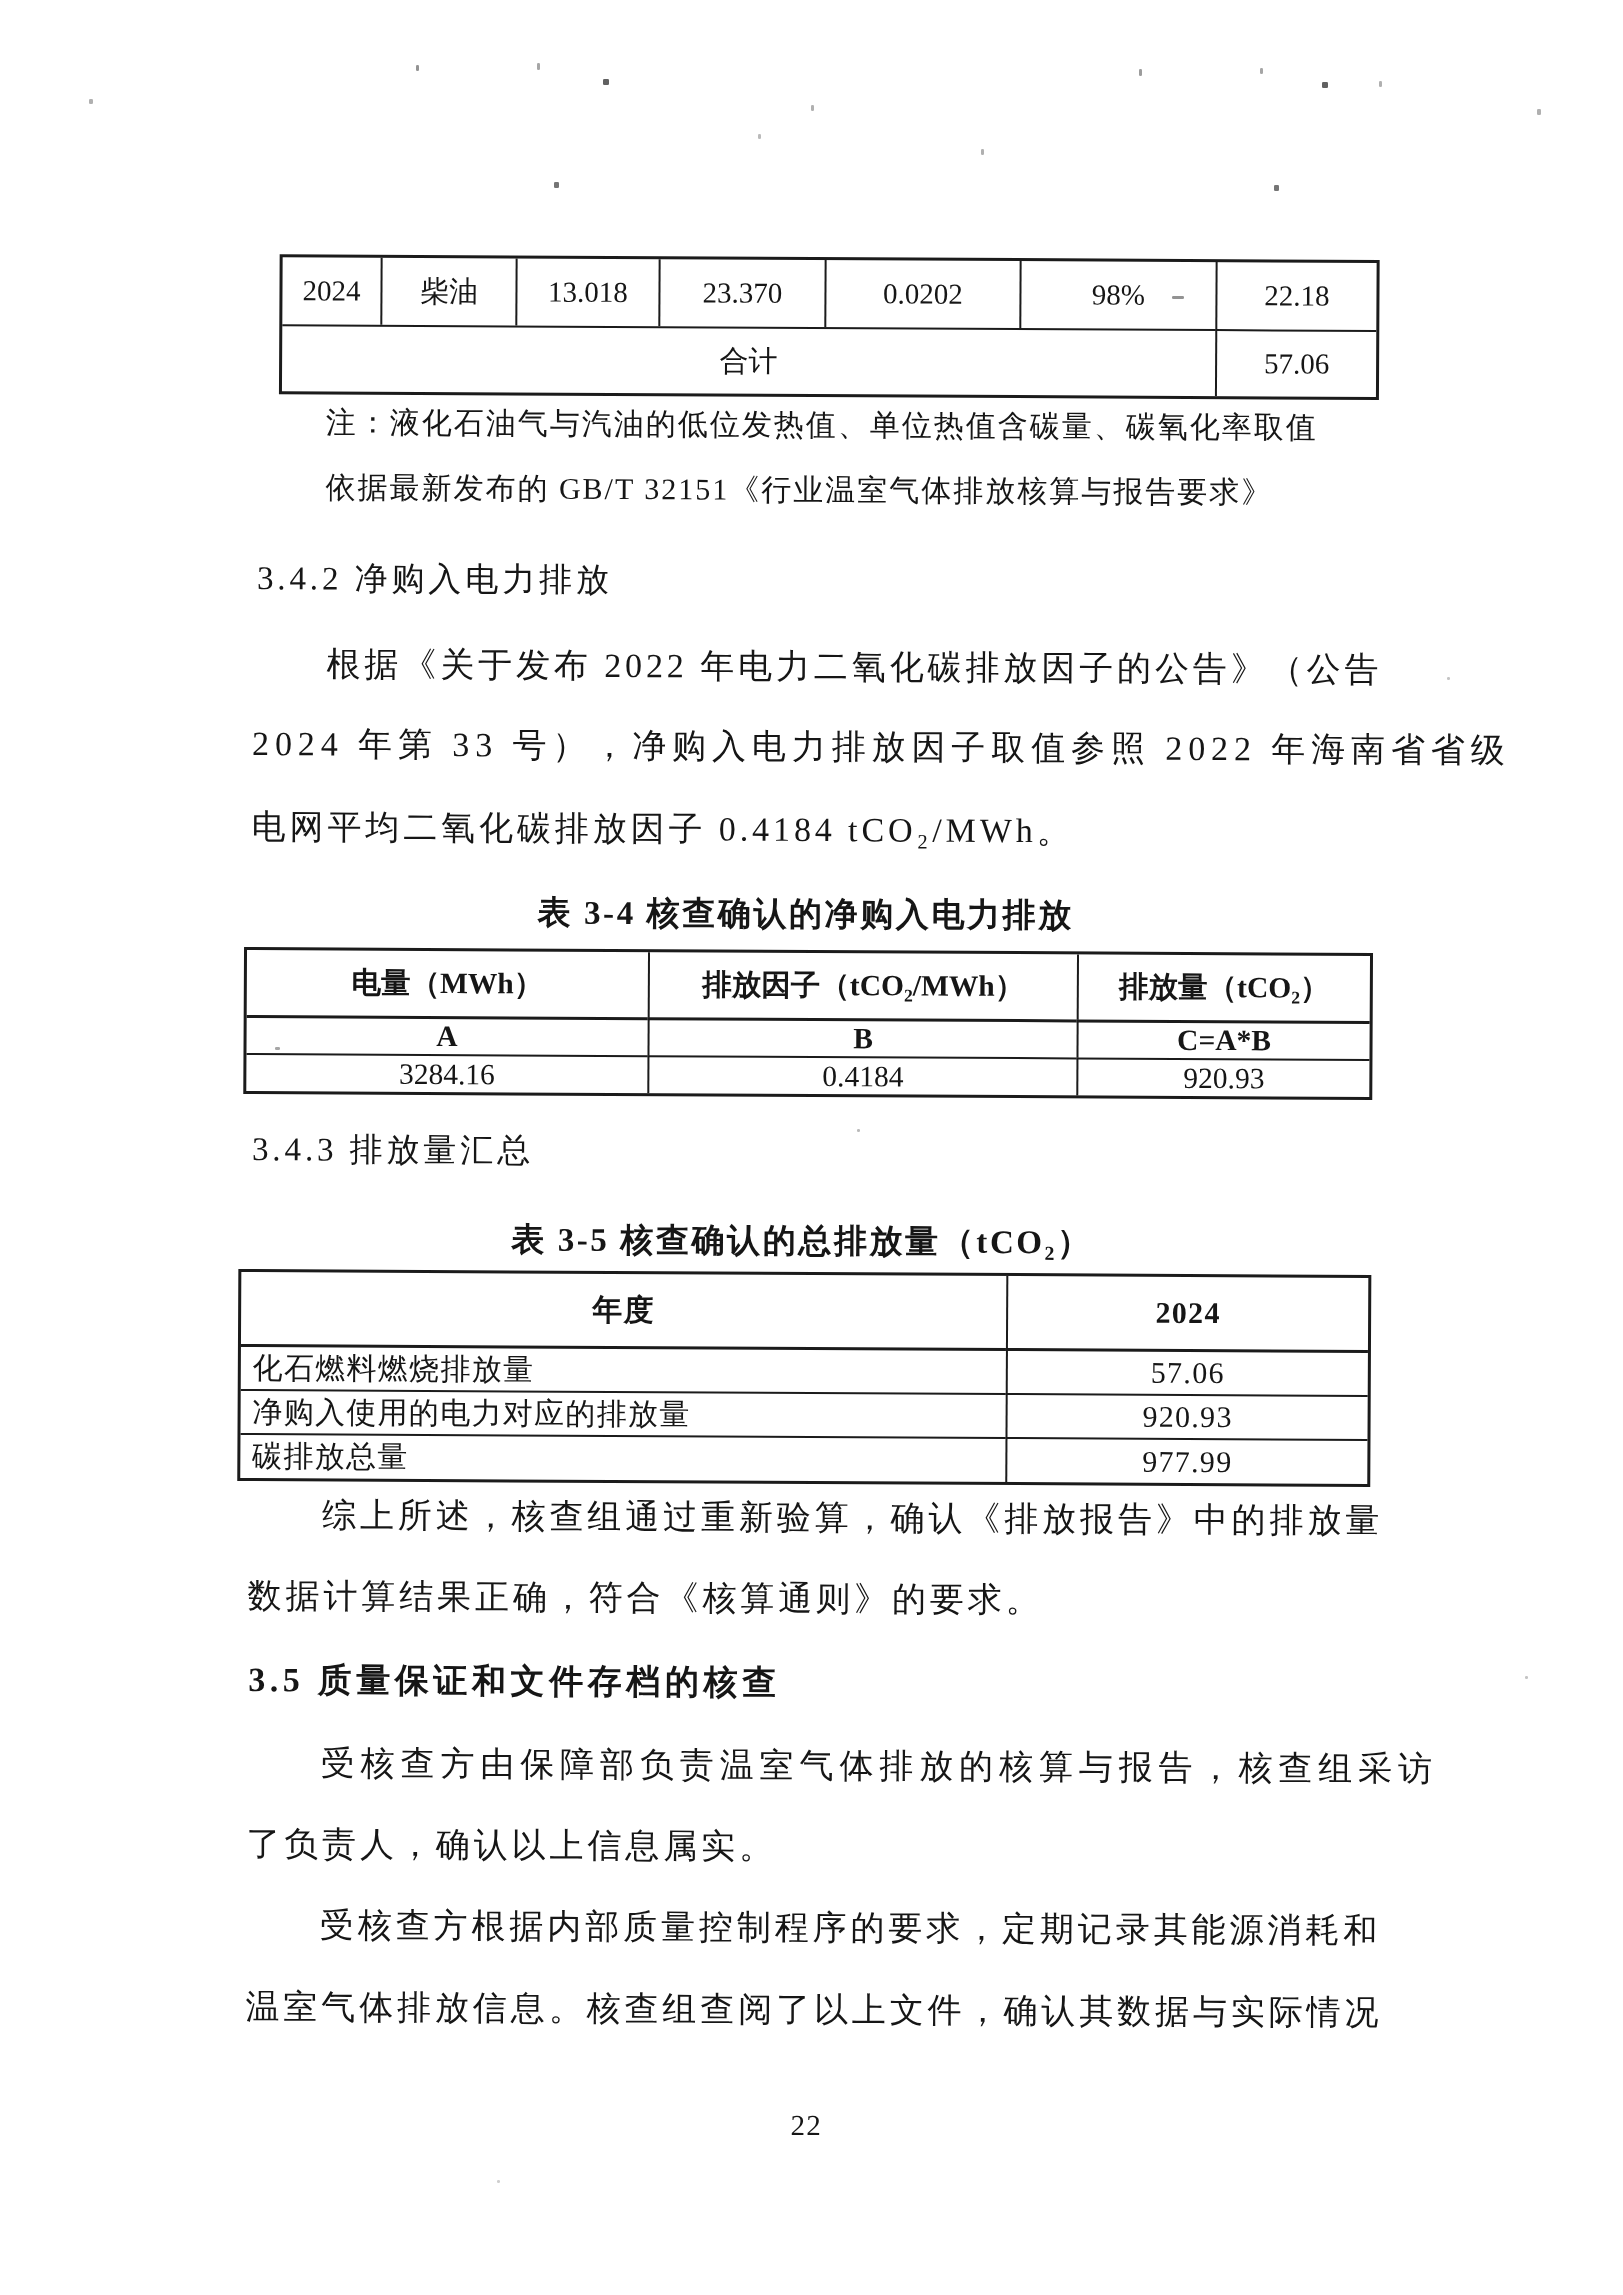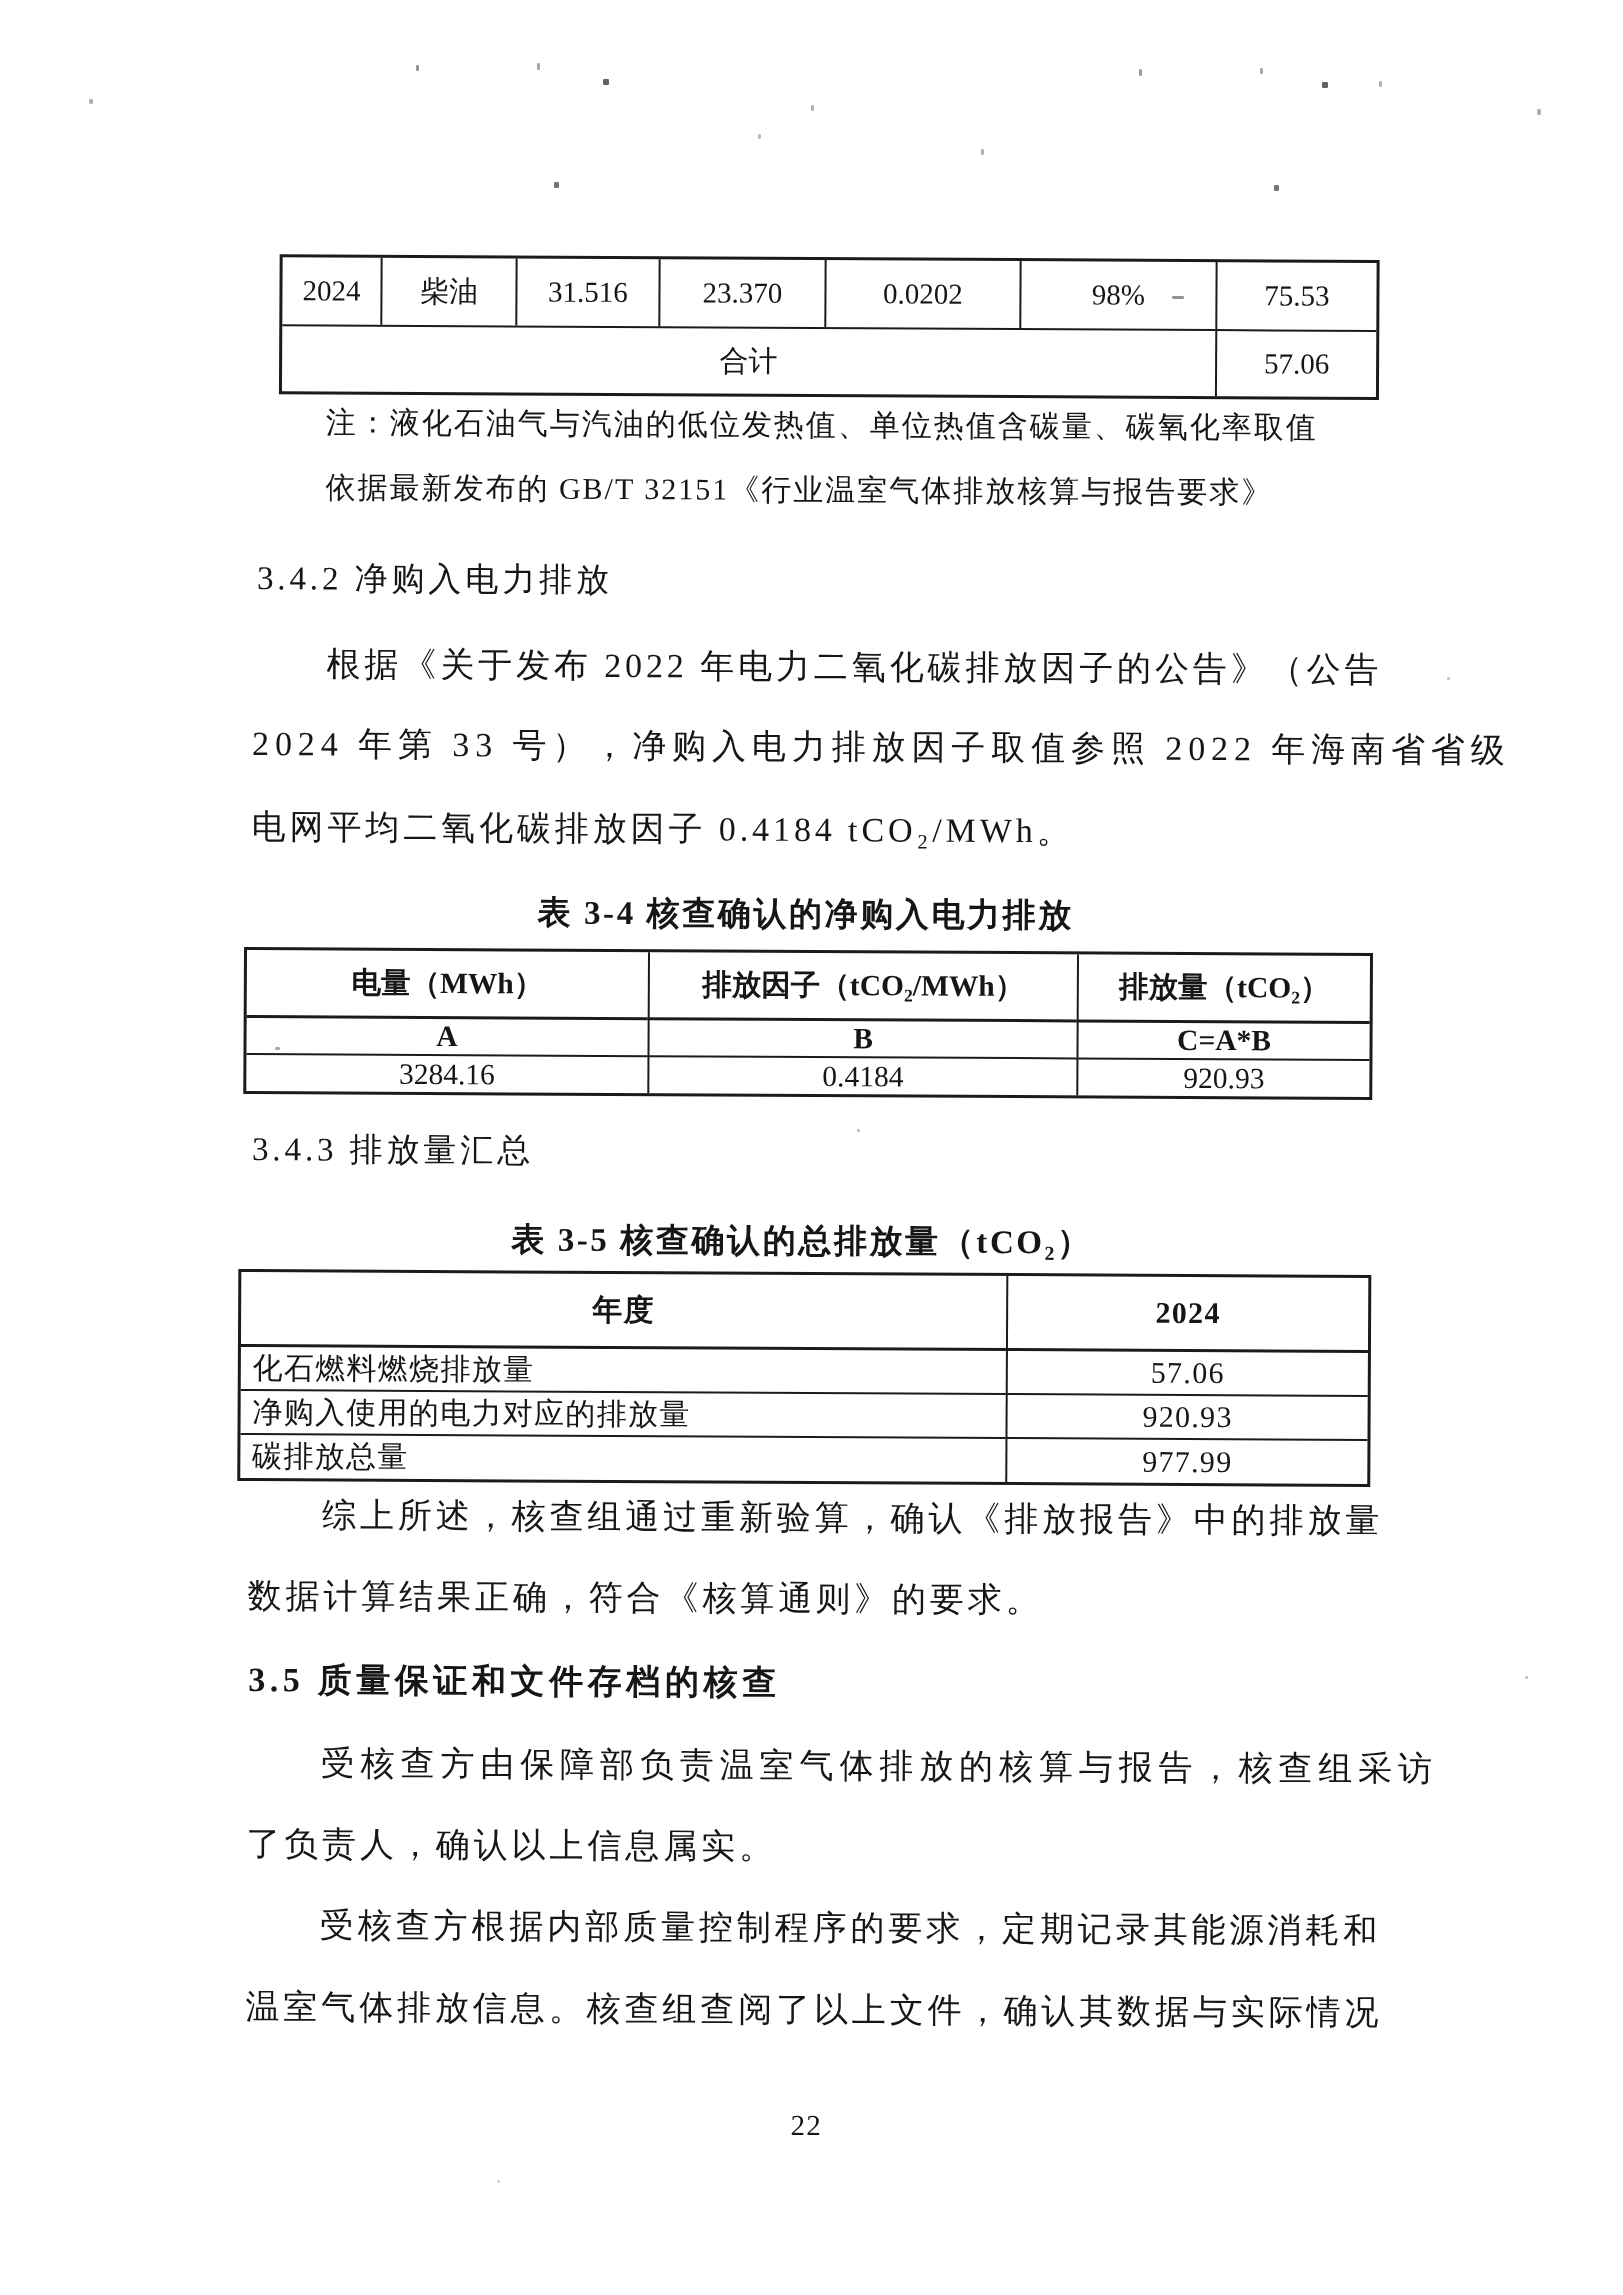--- a/index.html
+++ b/index.html
@@ -40,25 +40,25 @@
 </style>
 </head>
 <body>
 
 <div class="page">
   <div class="skew">
 
     <div class="grid" id="fuel-table">
       <div class="cell">2024</div>
       <div class="cell bl">柴油</div>
-      <div class="cell bl">31.516</div>
+      <div class="cell bl">13.018</div>
       <div class="cell bl">23.370</div>
       <div class="cell bl">0.0202</div>
       <div class="cell bl">98%</div>
-      <div class="cell bl">75.53</div>
+      <div class="cell bl">22.18</div>
       <div class="cell bt" style="grid-column:1/7;">合计</div>
       <div class="cell bt bl">57.06</div>
     </div>
 
     <div class="tline note-line" style="left:322px;top:408px;">注：液化石油气与汽油的低位发热值、单位热值含碳量、碳氧化率取值</div>
     <div class="tline note-line" style="left:322px;top:473px;">依据最新发布的 GB/T 32151《行业温室气体排放核算与报告要求》</div>
 
     <div class="tline h-plain" style="left:254px;top:563px;">3.4.2 净购入电力排放</div>
     <div class="tline body-line tight" style="left:324px;top:647px;">根据《关于发布 2022 年电力二氧化碳排放因子的公告》（公告</div>
     <div class="tline body-line" style="left:250px;top:727px;">2024 年第 33 号），净购入电力排放因子取值参照 2022 年海南省省级</div>

